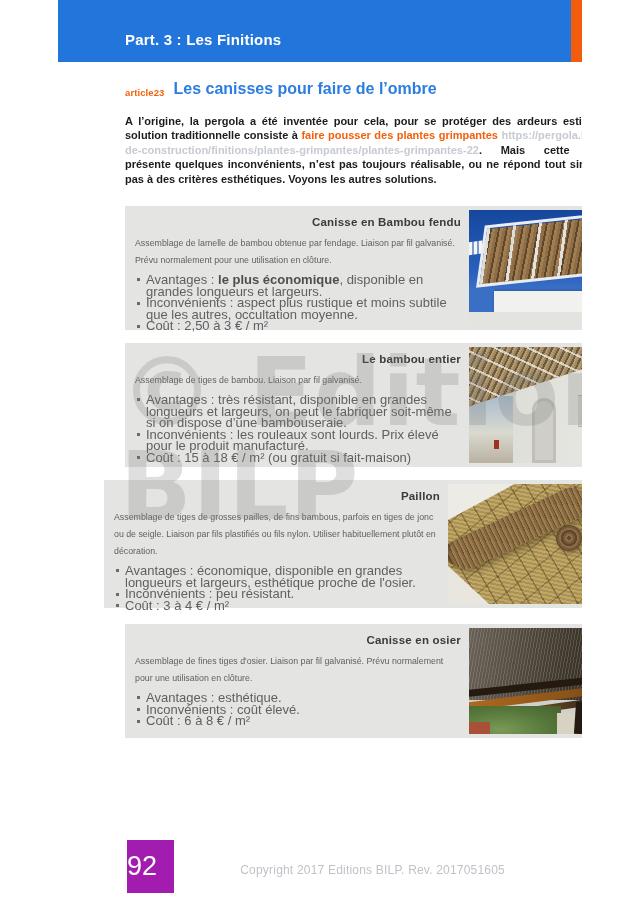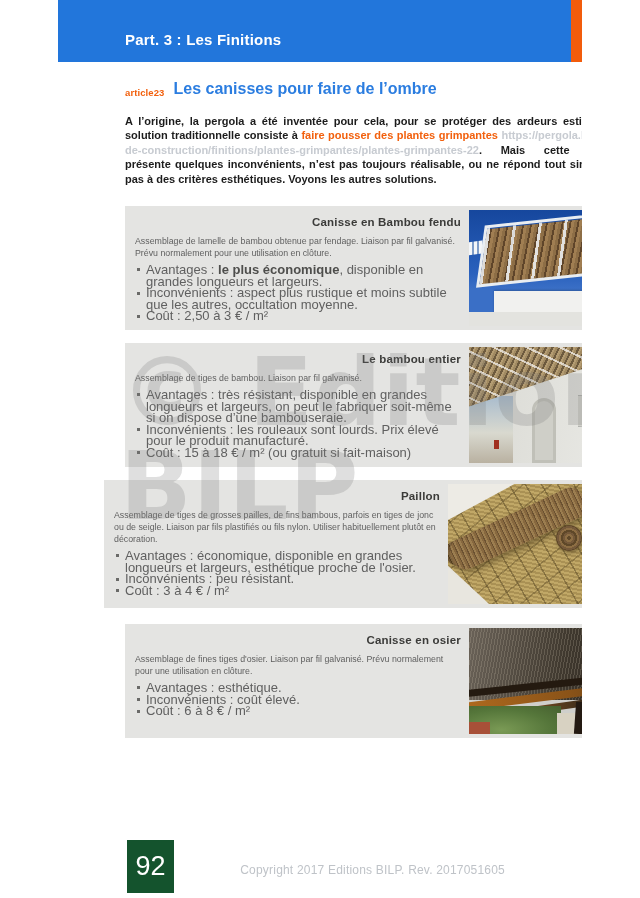--- a/index.html
+++ b/index.html
@@ -26,21 +26,21 @@
 
   
   .card { position:relative; margin-left:67px; width:506px; background:#e4e4e2; }
   .card-1 { margin-top:20px; height:124px; }
   .card-2 { margin-top:13px; height:124px; }
   .card-3 { margin-top:13px; height:128px;margin-left:46px; }
   .card-4 { margin-top:16px; height:114px; }
 
   .card-body { position:absolute; left:10px; top:0; right:170px; bottom:0; }
   .card-title { margin-top:10px; text-align:right; font-size:11.5px; font-weight:bold; color:#3b3b39; letter-spacing:0.2px; }
-  .card-desc { margin-top:7px; font-size:8.8px; line-height:12px; color:#606060; }
+  .card-desc { margin-top:7px; font-size:8.8px; line-height:17px; color:#606060; }
   .card-bullets { margin-top:5px; list-style:none; }
   .card-bullets li { position:relative; padding-left:11px; font-size:13px; line-height:11.6px; color:#606060; }
   .card-bullets li::before { content:""; position:absolute; left:2px; top:4.4px; width:3px; height:3px; background:#6a6a68; }
   .card-bullets strong { font-weight:bold; color:#4e4e4c; }
 
   .card-photo { position:absolute; top:4px; right:4px; bottom:4px; width:158px; overflow:hidden; background:#cfcfcb; }
   .layer { position:absolute; }
 
   
   .p1-sky { inset:0; background:linear-gradient(180deg,#16479d 0%,#2a61bd 55%,#3a6fc6 68%); }
@@ -105,22 +105,22 @@
   .p4-sky { right:0; bottom:0; width:44%; height:20%; background:#d8d2c2; }
   .p4-post { right:27%; bottom:0; width:6%; height:30%; background:#241a12; transform:rotate(4deg); }
   .p4-brick { left:0; bottom:0; width:13%; height:11%; background:#a85038; }
 
   
   .watermark { position:absolute; left:62px; top:346px; z-index:40; pointer-events:none;
                font-family:"DejaVu Sans", sans-serif; font-weight:bold; font-size:94px; line-height:94px;
                color:rgba(120,120,120,0.24); letter-spacing:1px; white-space:nowrap; }
 
   
-  .page-number-box { position:absolute; left:69px; top:840px; width:47px; height:53px; background:#14532d;
-                     display:flex; align-items:center; justify-content:center;
+  .page-number-box { position:absolute; left:69px; top:840px; width:47px; height:53px; background:#a21caf;
+                     display:flex; align-items:center; 
                      color:#ffffff; font-size:27px; font-weight:normal; }
   .copyright { position:absolute; right:77px; top:863px; font-size:12px; color:#bfc3c8; letter-spacing:0.2px; }
 </style>
 </head>
 <body>
 
 <div class="page">
 
   <header class="topbar">
     <div class="topbar-title">Part. 3 : Les Finitions</div>

